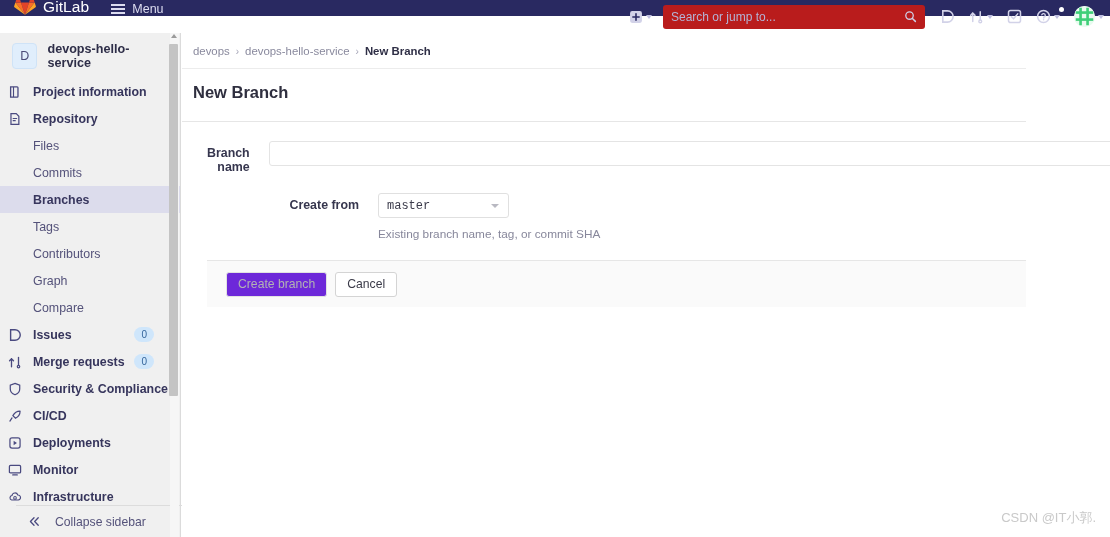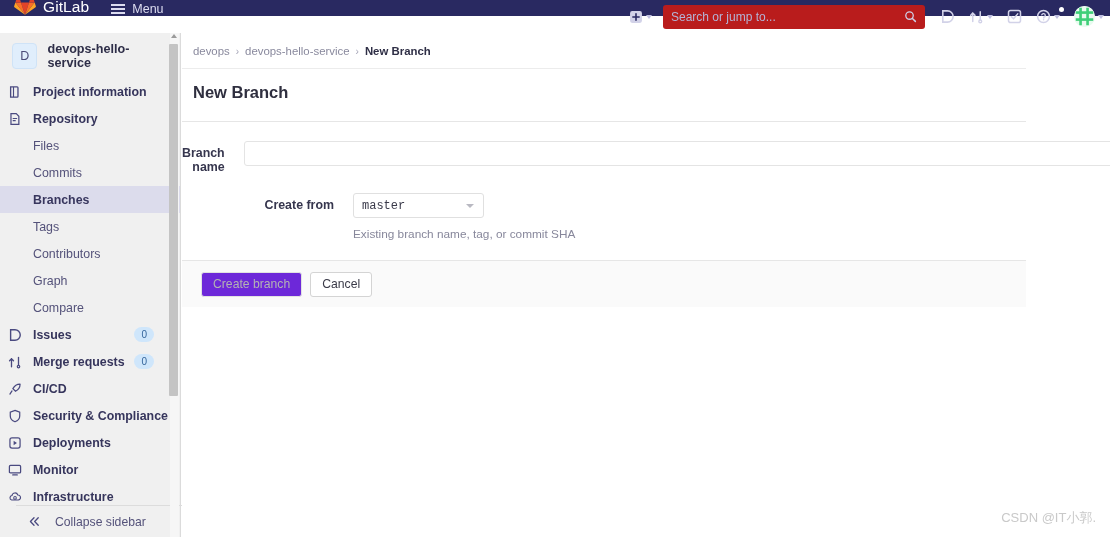--- a/index.html
+++ b/index.html
@@ -118,21 +118,21 @@
     display: flex; align-items: center; gap: 6px;
     padding: 12px 0 0 11px; font-size: 11.4px; color: #89899d;
   }
   .breadcrumb .sep { color: #a6a6b8; font-size: 10px; }
   .breadcrumb .cur { color: #2f2f46; font-weight: bold; }
   .bc-rule { margin: 11px 0 0 0; height: 1px; background: #ececec; }
   .page-title {
     padding: 14px 0 0 11px; font-size: 16.5px; color: #2f2f3f; font-weight: bold;
   }
 
-  .form-panel { margin-top: 19px; border-top: 1px solid #e6e6e6; }
+  .form-panel { margin-top: 19px; border-top: 1px solid #e6e6e6; padding-left: 25px; }
   .form-row { display: flex; align-items: flex-start; padding-top: 19px; }
   .form-label {
     width: 152px; text-align: right; font-size: 12.4px;
     color: #36364e; font-weight: bold; padding-top: 5px;
   }
   .form-field { margin-left: 19px; flex: 1; }
   .text-input {
     width: 927px; height: 25px; border: 1px solid #e4e4e4; border-radius: 3px;
     background: #fff;
   }
@@ -324,34 +324,34 @@
             <circle cx="12" cy="13.2" r="1.4" fill="none" stroke="#4a4a80" stroke-width="1.4"></circle>
           </svg>
         </span>
         <span class="lbl">Merge requests</span>
         <span class="badge">0</span>
       </li>
 
       <li class="nav-item top">
         <span class="ic">
           <svg width="14" height="14" viewBox="0 0 16 16">
+            <path d="M8 1.6 L13.4 3.6 V8 c0 3.4-2.6 5.6-5.4 6.6 C5.2 13.6 2.6 11.4 2.6 8 V3.6 Z" fill="none" stroke="#4a4a80" stroke-width="1.4"></path>
+          </svg>
+        </span>
+        <span class="lbl">Security &amp; Compliance</span>
+      </li>
+
+      <li class="nav-item top">
+        <span class="ic">
+          <svg width="14" height="14" viewBox="0 0 16 16">
             <path d="M13.6 2.4 c-3.4 0-6.4 2.2-8 5.2 l3 3 c3-1.6 5.2-4.6 5.2-8 Z" fill="none" stroke="#4a4a80" stroke-width="1.4"></path>
             <path d="M4.6 10.2 L2.2 13.8" stroke="#4a4a80" stroke-width="1.4" stroke-linecap="round"></path>
           </svg>
         </span>
         <span class="lbl">CI/CD</span>
-      </li>
-
-      <li class="nav-item top">
-        <span class="ic">
-          <svg width="14" height="14" viewBox="0 0 16 16">
-            <path d="M8 1.6 L13.4 3.6 V8 c0 3.4-2.6 5.6-5.4 6.6 C5.2 13.6 2.6 11.4 2.6 8 V3.6 Z" fill="none" stroke="#4a4a80" stroke-width="1.4"></path>
-          </svg>
-        </span>
-        <span class="lbl">Security &amp; Compliance</span>
       </li>
 
       <li class="nav-item top">
         <span class="ic">
           <svg width="14" height="14" viewBox="0 0 16 16">
             <rect x="2.2" y="2.2" width="11.6" height="11.6" rx="2.4" fill="none" stroke="#4a4a80" stroke-width="1.4"></rect>
             <path d="M6.4 5.4 L10.2 8 L6.4 10.6 Z" fill="#4a4a80"></path>
           </svg>
         </span>
         <span class="lbl">Deployments</span>

